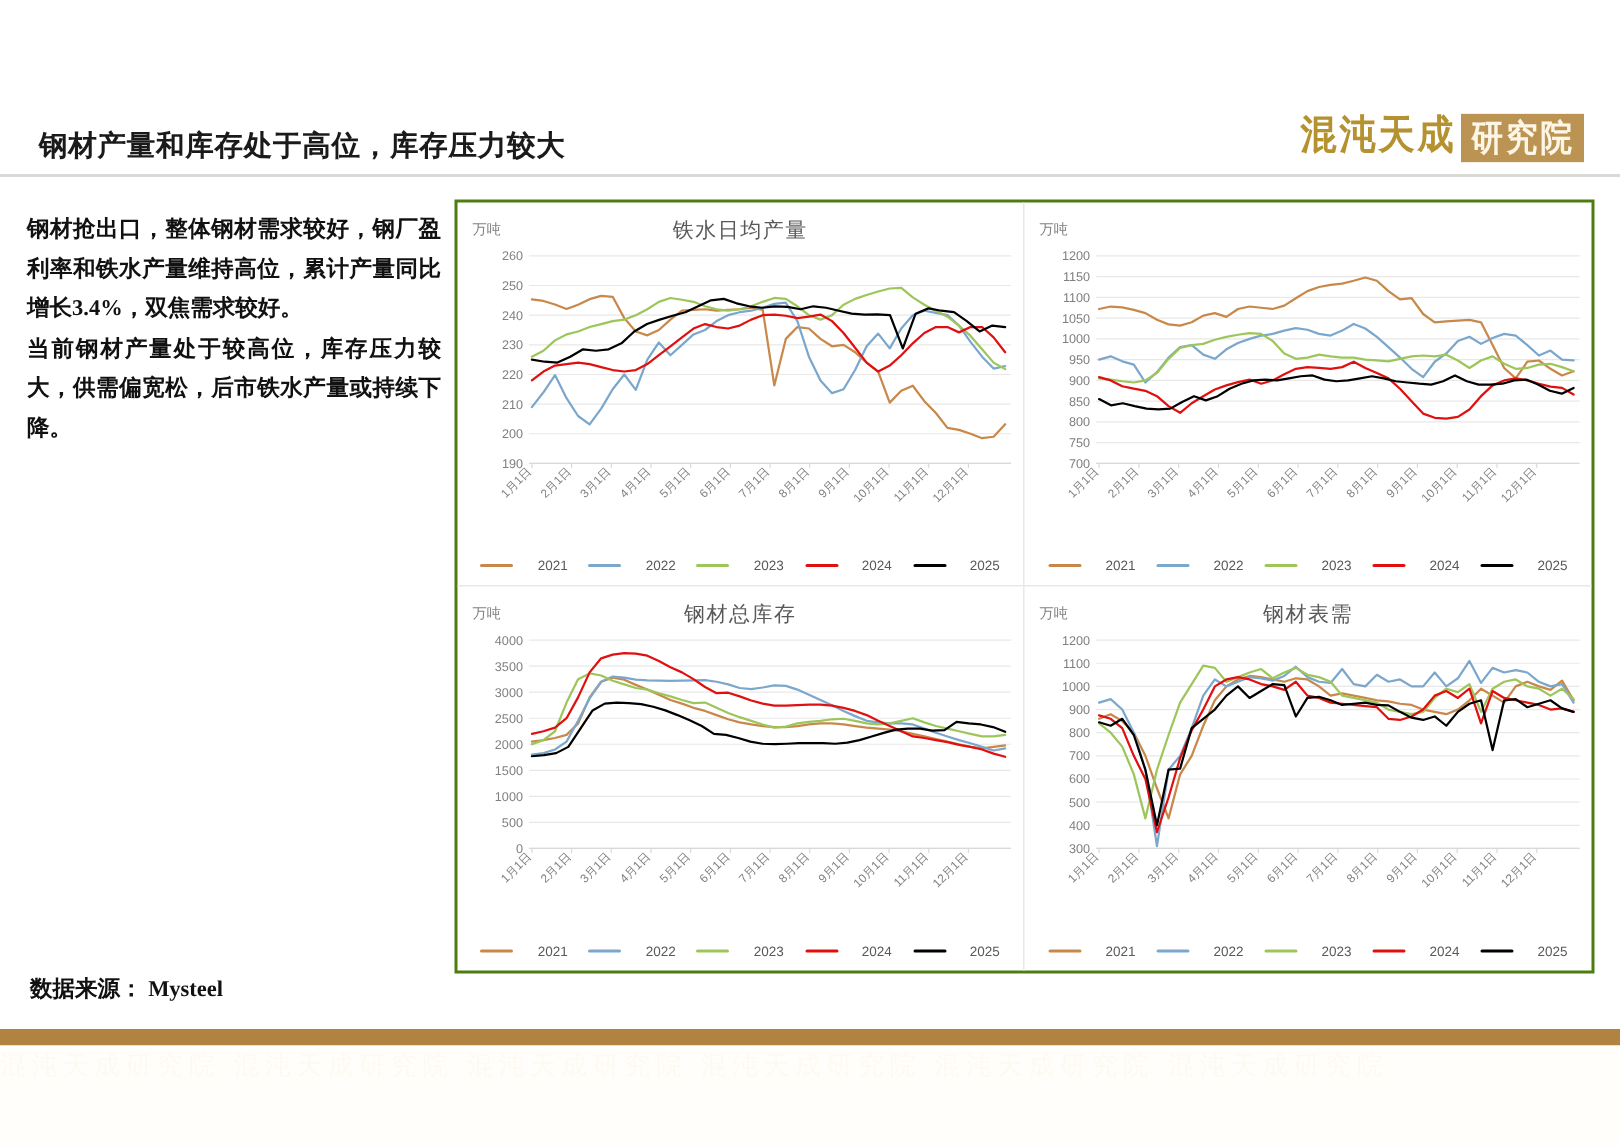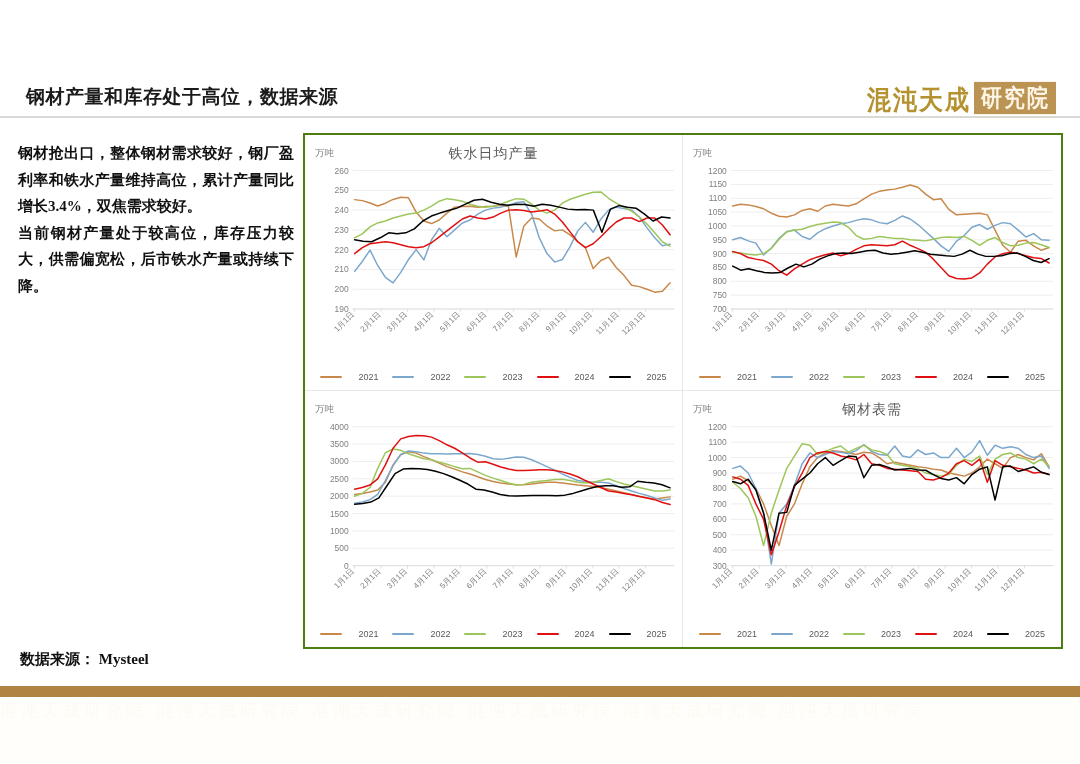--- a/index.html
+++ b/index.html
@@ -16,21 +16,21 @@
     font-size:19px;font-weight:700;color:#1a1a1a;
     letter-spacing:.5px;white-space:nowrap;
   }
   #title-rule{
     position:absolute;left:0;top:116px;width:1080px;height:2px;
     background:#d9d9d6;
   }
   
   #logo{
     position:absolute;right:24px;top:78px;
-    display:flex;align-items:flex-end;gap:3px;height:34px;
+    display:flex;align-items:flex-start;gap:3px;height:34px;
   }
   #logo .seal-text{
     font-family:"DejaVu Serif","Liberation Serif",serif;
     font-size:24px;font-weight:700;color:#b5922f;
     letter-spacing:2px;line-height:1;
     transform:scaleY(1.12);
   }
   #logo .seal-box{
     background:#bb9352;color:#fdf6e6;
     font-family:"DejaVu Serif","Liberation Serif",serif;
@@ -106,21 +106,21 @@
   #bottom-watermark .wm-row{
     position:absolute;left:0;top:2px;width:1080px;
     font-size:17px;color:#fdfaf1;letter-spacing:4px;white-space:nowrap;
     font-family:"Liberation Sans","DejaVu Sans",sans-serif;
     user-select:none;
   }
 </style>
 </head>
 <body>
 
-<div id="slide-title">钢材产量和库存处于高位，数据来源</div>
+<div id="slide-title">钢材产量和库存处于高位，库存压力较大</div>
 <div id="title-rule"></div>
 
 <div id="logo">
   <span class="seal-text">混沌天成</span>
   <span class="seal-box">研究院</span>
 </div>
 
 <div id="body-text">
   <p>钢材抢出口，整体钢材需求较好，钢厂盈利率和铁水产量维持高位，累计产量同比增长3.4%，双焦需求较好。</p>
   <p>当前钢材产量处于较高位，库存压力较大，供需偏宽松，后市铁水产量或持续下降。</p>
@@ -275,20 +275,21 @@
           <span class="legend-label">2024</span>
         </div>
         <div class="legend-item">
           <span class="legend-swatch" style="background: rgb(0, 0, 0);"></span>
           <span class="legend-label">2025</span>
         </div>
       </div>
   </div>
   <div class="chart-cell">
     <div class="axis-unit">万吨</div>
+    <div class="chart-title">钢材总库存</div>
     <svg class="plot-svg" viewBox="0 0 380 258" preserveAspectRatio="none">
         <line x1="48" x2="372" y1="176" y2="176" class="gridline"></line>
         <text x="44" y="179" class="ytick">0</text>
         <line x1="48" x2="372" y1="158.5" y2="158.5" class="gridline"></line>
         <text x="44" y="161.5" class="ytick">500</text>
         <line x1="48" x2="372" y1="141" y2="141" class="gridline"></line>
         <text x="44" y="144" class="ytick">1000</text>
         <line x1="48" x2="372" y1="123.5" y2="123.5" class="gridline"></line>
         <text x="44" y="126.5" class="ytick">1500</text>
         <line x1="48" x2="372" y1="106" y2="106" class="gridline"></line>

